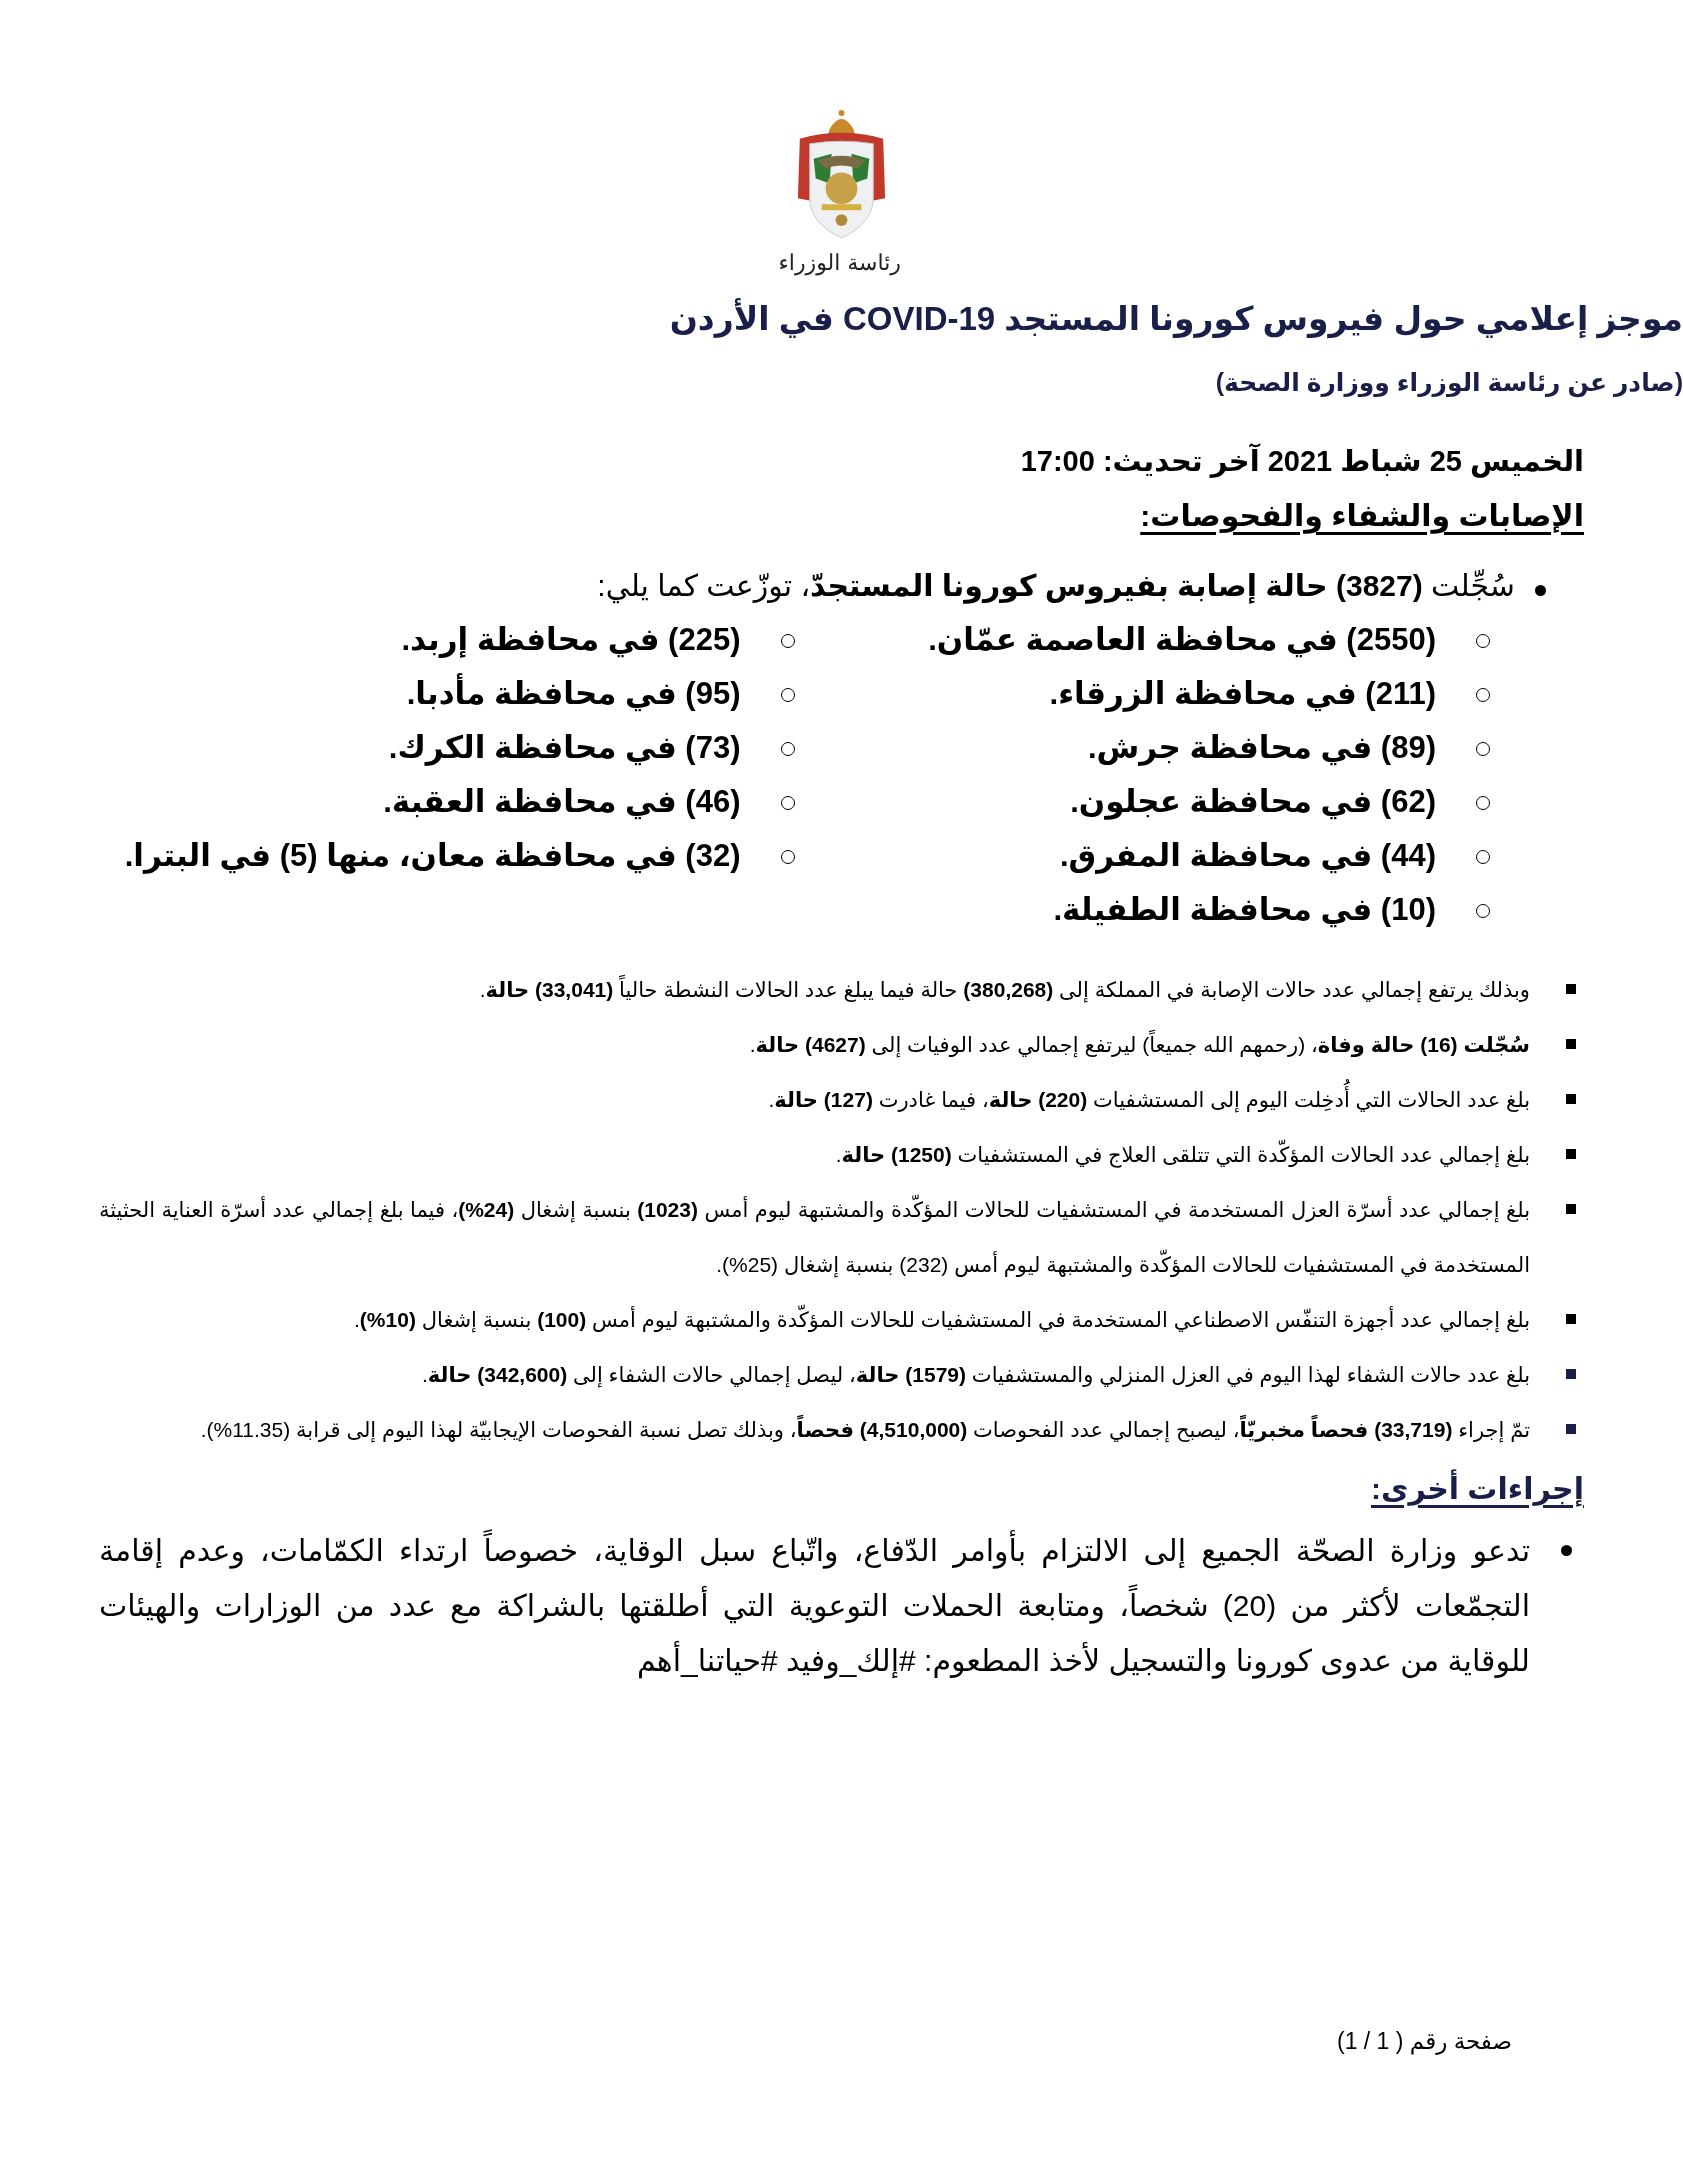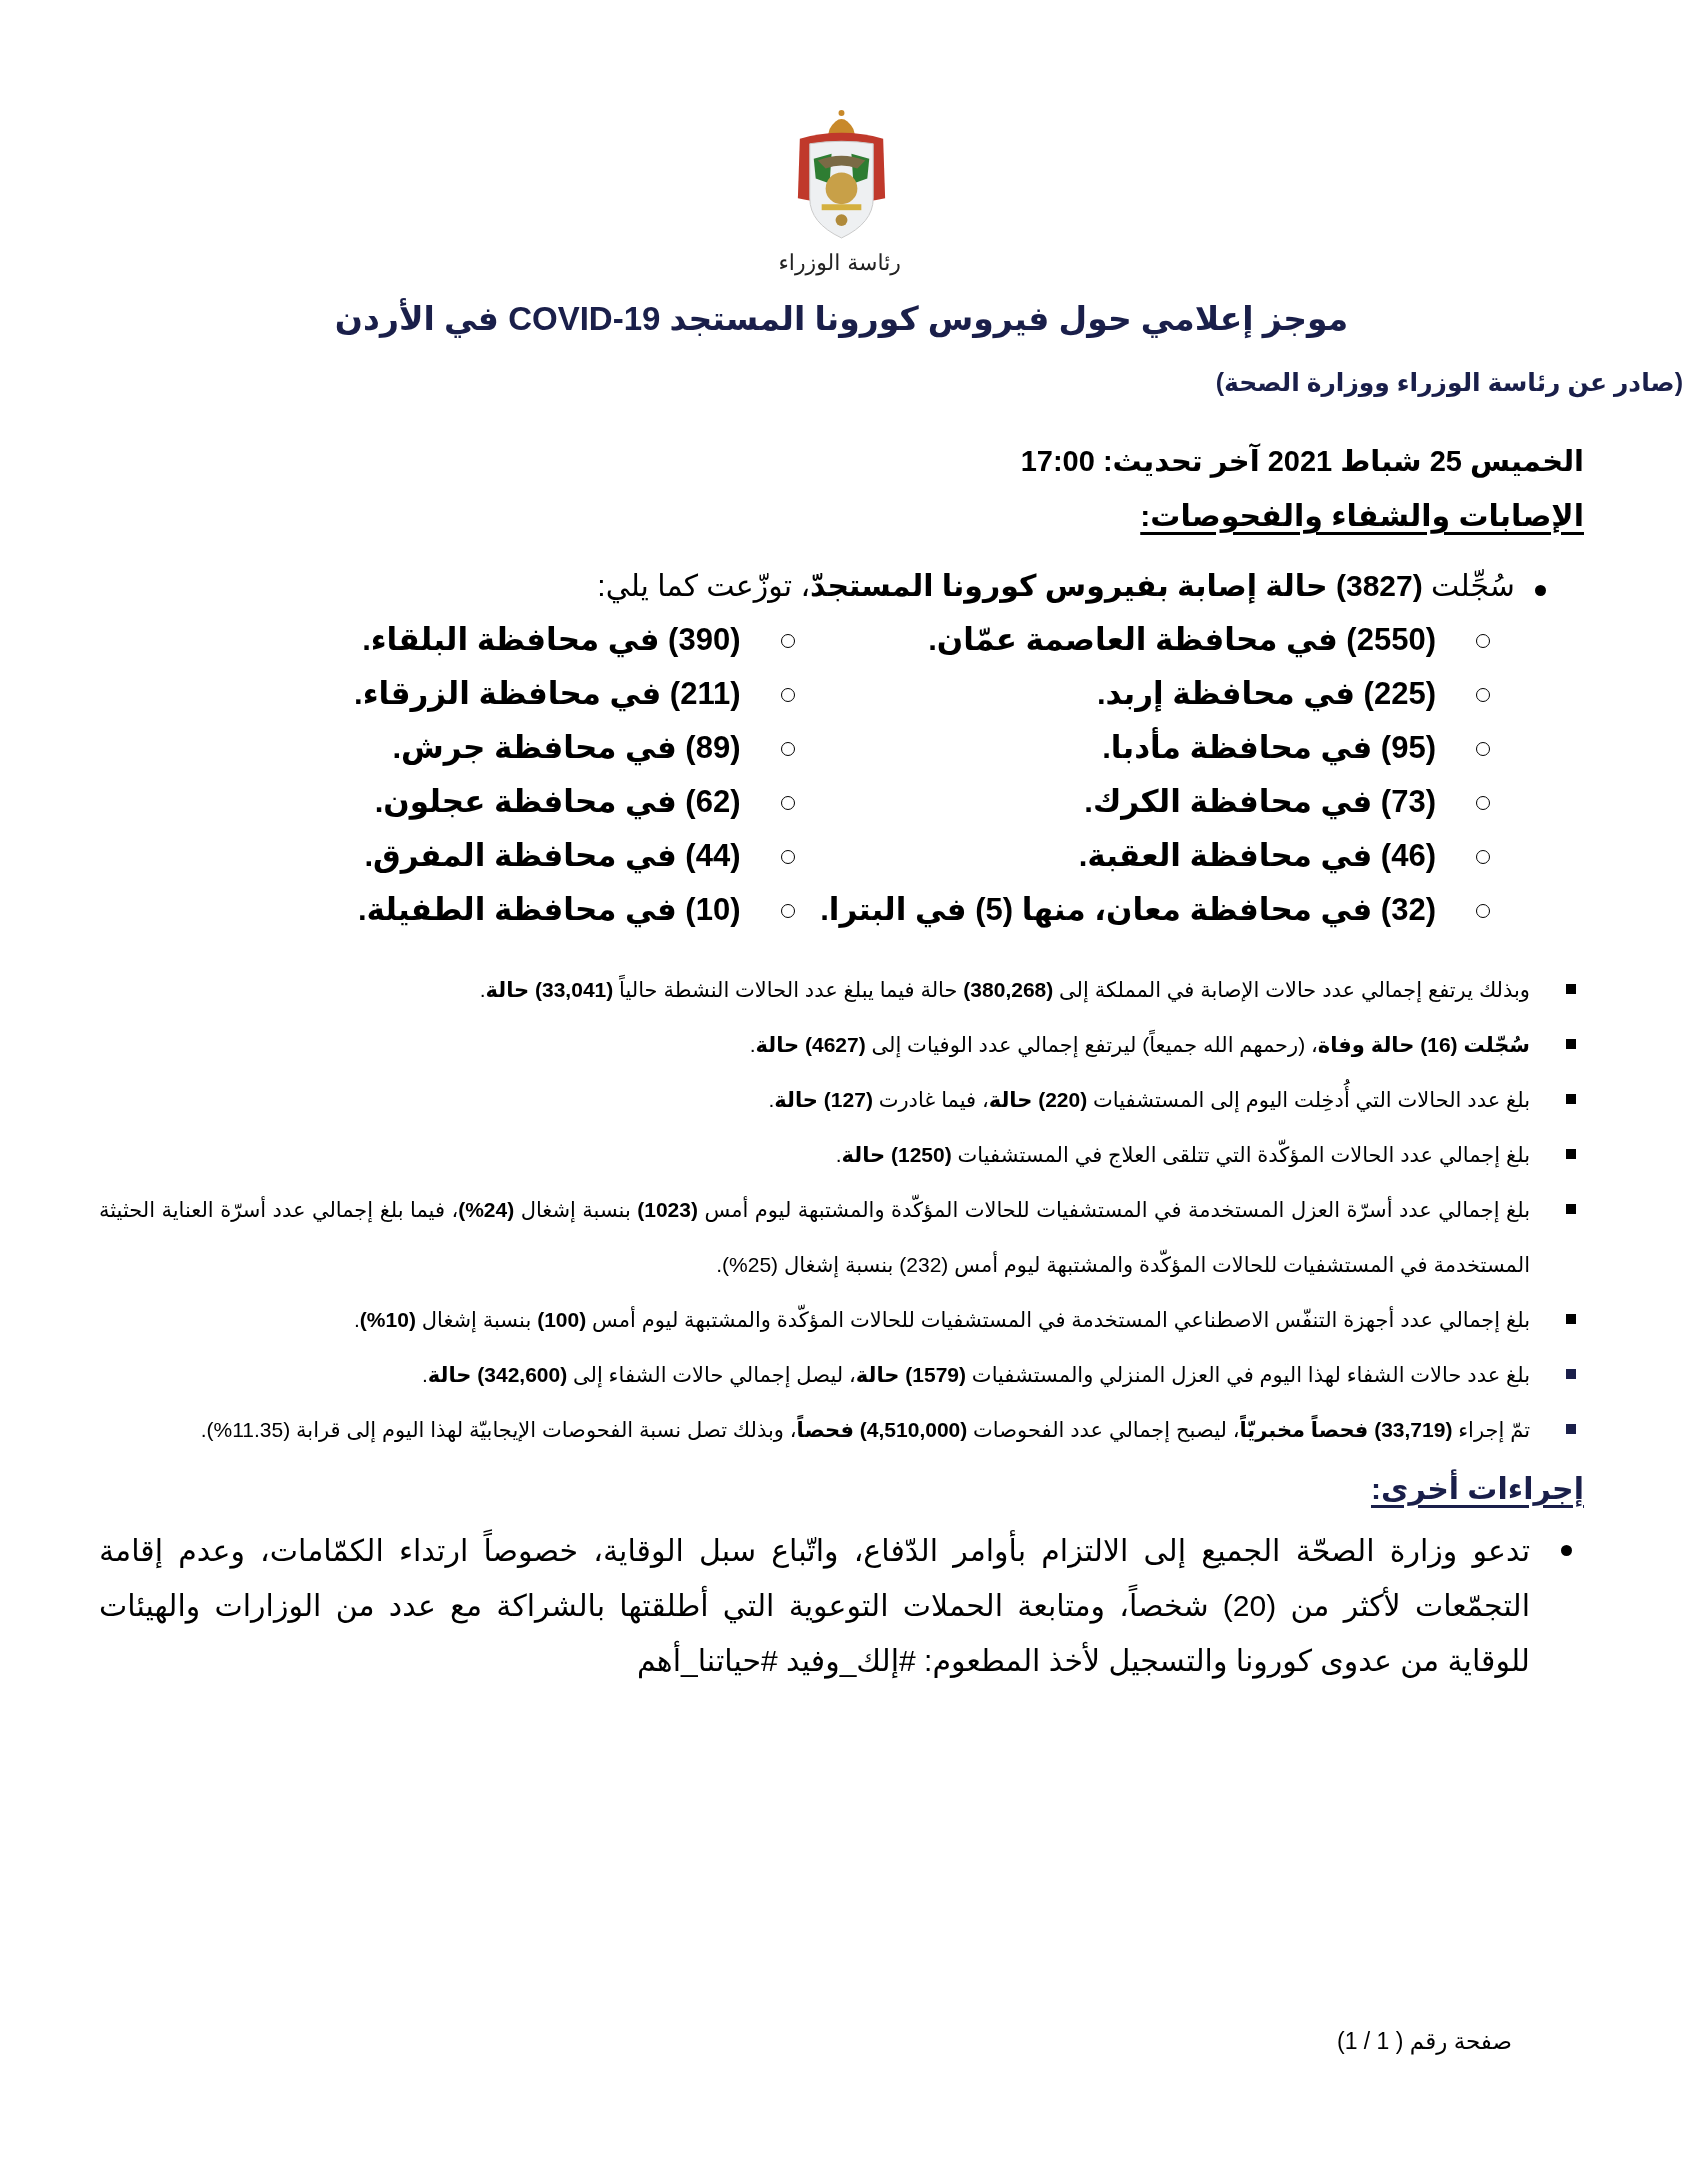--- a/index.html
+++ b/index.html
@@ -12,21 +12,21 @@
 
     
     .logo { position: absolute; left: 782px; top: 99px; width: 119px; height: 188px; }
     .logo svg { width: 119px; height: 149px; display: block; }
     .logo-caption {
       font-family: "DejaVu Serif", serif; font-size: 22px; text-align: center; color: #222;
       margin-top: 2px; white-space: nowrap;
     }
 
     .title {
-      position: absolute; top: 299px; left: 0; width: 1683px; text-align: center;
+      position: absolute; top: 299px; left: 0; width: 1683px; 
       font-weight: bold; font-size: 33px; color: #1a1f4a; direction: rtl;
     }
     .subtitle {
       position: absolute; top: 368px; left: 0; width: 1683px; text-align: right;
       font-weight: bold; font-size: 25px; color: #1a1f4a; direction: rtl;
     }
 
     .content { position: absolute; right: 99px; left: 99px; top: 436px; direction: rtl; }
 
     .dateline { font-weight: bold; font-size: 29px; margin-top: 8px; height: 40px; }
@@ -117,21 +117,20 @@
     <div class="section-head">الإصابات والشفاء والفحوصات:</div>
 
     <div class="lead">
       <span class="dot"></span>
       <span>سُجِّلت</span>
       <b>(3827) حالة إصابة بفيروس كورونا المستجدّ</b><span>، توزّعت كما يلي:</span>
     </div>
 
     <div class="gov-grid">
       <div class="gov"><span class="circle"></span><span>(2550) في محافظة العاصمة عمّان.</span></div>
-      <div class="gov"><span class="circle"></span><span>(390) في محافظة البلقاء.</span></div>
       <div class="gov"><span class="circle"></span><span>(225) في محافظة إربد.</span></div>
       <div class="gov"><span class="circle"></span><span>(211) في محافظة الزرقاء.</span></div>
       <div class="gov"><span class="circle"></span><span>(95) في محافظة مأدبا.</span></div>
       <div class="gov"><span class="circle"></span><span>(89) في محافظة جرش.</span></div>
       <div class="gov"><span class="circle"></span><span>(73) في محافظة الكرك.</span></div>
       <div class="gov"><span class="circle"></span><span>(62) في محافظة عجلون.</span></div>
       <div class="gov"><span class="circle"></span><span>(46) في محافظة العقبة.</span></div>
       <div class="gov"><span class="circle"></span><span>(44) في محافظة المفرق.</span></div>
       <div class="gov"><span class="circle"></span><span>(32) في محافظة معان، منها (5) في البترا.</span></div>
       <div class="gov"><span class="circle"></span><span>(10) في محافظة الطفيلة.</span></div>

